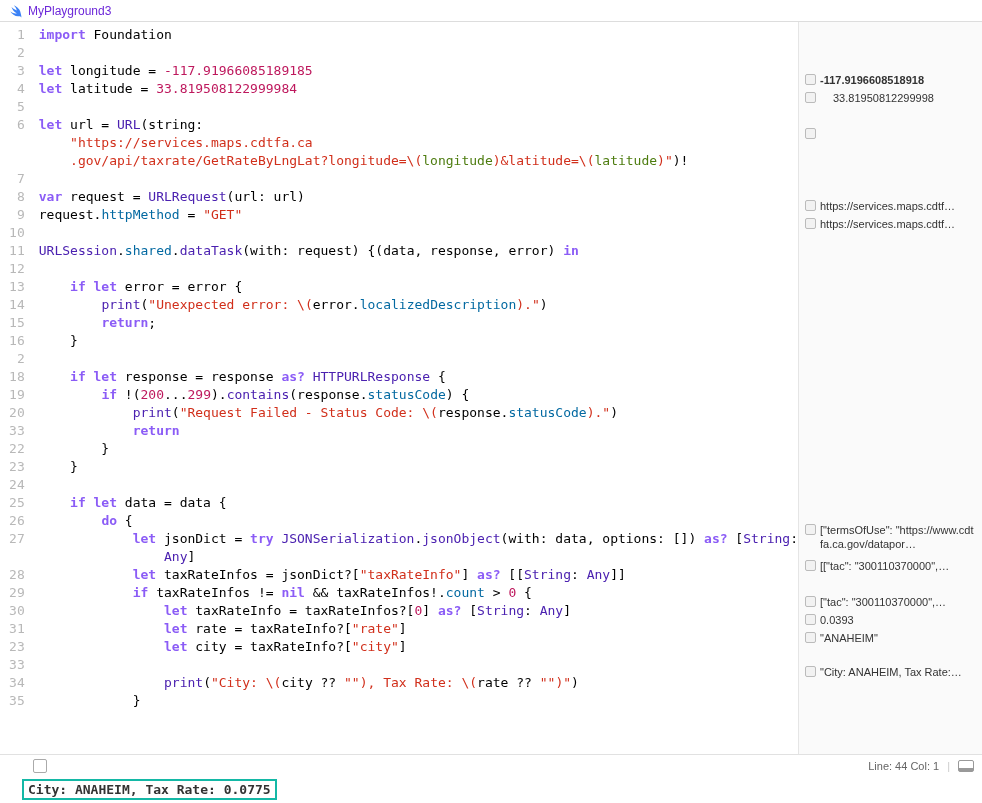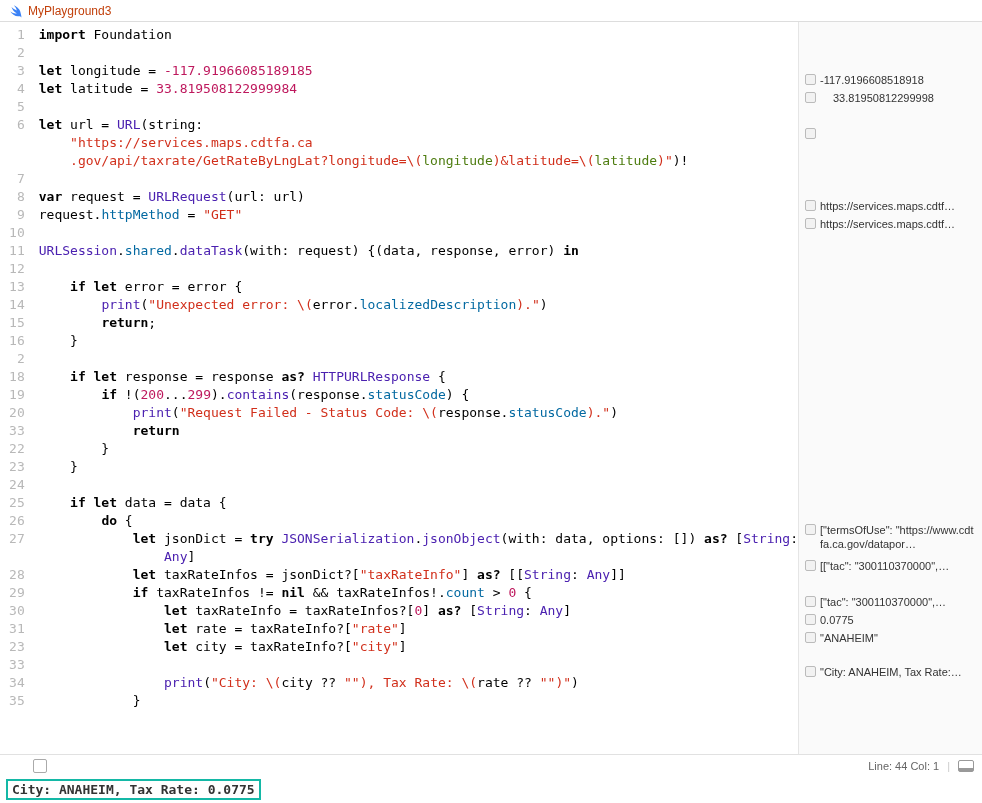--- a/index.html
+++ b/index.html
@@ -7,39 +7,39 @@
     font-family: -apple-system, "SF Pro Text", "Helvetica Neue", sans-serif;
     font-size: 12px; background: #fff; color: #333;
     width: 982px; height: 803px; overflow: hidden;
     display: flex; flex-direction: column;
   }
   .titlebar {
     height: 22px; display: flex; align-items: center; gap: 6px;
     padding: 0 8px; border-bottom: 1px solid #ddd;
   }
   .bird-icon { width: 14px; height: 14px; color:#3b82f6; }
-  .project-name { font-size: 12px; color:#c2410c; }
+  .project-name { font-size: 12px; color:#6d28d9; }
   .main-area { flex: 1; display: flex; overflow: hidden; }
   .code-pane { flex: 1; display: flex; overflow: auto; background:#fff; }
   .gutter {
     width: 40px; background:#fff;
     text-align: right; padding: 4px 10px 4px 0;
     font-family: "SF Mono","Menlo",monospace; font-size: 13px;
     color:#b8b8b8; user-select:none;
   }
   .gutter div { height: 18px; line-height: 18px; }
   .code {
     flex: 1; padding: 4px 0 4px 4px;
     font-family: "SF Mono","Menlo",monospace; font-size: 13px;
     white-space: pre; line-height: 18px; color:#000;
   }
   .code div { height: 18px; }
 
   
-  .kw { color:#000000; font-weight:600; }       
+  .kw { color:#8b5cf6; font-weight:600; }       
   .type { color:#4b21b0; }                       
   .prop { color:#0369a1; }                       
   .str { color:#d12f1b; }                        
   .num { color:#be185d; }                        
   .ident { color:#4d7c0f; }                      
   .call { color:#4b21b0; }
 
   .results-pane {
     width: 184px; border-left:1px solid #e5e5e5; background:#fafafa;
     font-size:11px; color:#333; padding: 4px 0; position:relative;
@@ -66,21 +66,21 @@
   }
   .panel-icon {
     width:16px; height:12px; border:1.5px solid #999; border-radius:2px;
     position:relative;
   }
   .panel-icon::after {
     content:""; position:absolute; left:0; bottom:0; right:0; height:3px;
     background:#999;
   }
   .console {
-    padding: 3px 6px; font-family:"SF Mono","Menlo",monospace; font-size:13px;
+    padding: 3px 22px; font-family:"SF Mono","Menlo",monospace; font-size:13px;
   }
   .console .highlighted {
     display:inline-block; border:2px solid #14b8a6; padding:1px 4px;
     font-weight:700;
   }
 </style>
 </head>
 <body>
 
 <div class="titlebar">
@@ -128,21 +128,21 @@
         <div>30</div>
         <div>31</div>
         <div>23</div>
         <div>33</div>
         <div>34</div>
         <div>35</div>
       </div>
     <div class="code" id="code"><div><span class="kw">import</span><span> Foundation</span></div><div>&nbsp;</div><div><span class="kw">let</span><span> longitude = </span><span class="num">-117.91966085189185</span></div><div><span class="kw">let</span><span> latitude = </span><span class="num">33.819508122999984</span></div><div>&nbsp;</div><div><span class="kw">let</span><span> url = </span><span class="type">URL</span><span>(string:</span></div><div><span>    </span><span class="str">"https://services.maps.cdtfa.ca</span></div><div><span>    </span><span class="str">.gov/api/taxrate/GetRateByLngLat?longitude=</span><span class="str">\(</span><span class="ident">longitude</span><span class="str">)</span><span class="str">&amp;latitude=</span><span class="str">\(</span><span class="ident">latitude</span><span class="str">)</span><span class="str">"</span><span>)!</span></div><div>&nbsp;</div><div><span class="kw">var</span><span> request = </span><span class="type">URLRequest</span><span>(url: url)</span></div><div><span>request.</span><span class="prop">httpMethod</span><span> = </span><span class="str">"GET"</span></div><div>&nbsp;</div><div><span class="type">URLSession</span><span>.</span><span class="prop">shared</span><span>.</span><span class="call">dataTask</span><span>(with: request) {(data, response, error) </span><span class="kw">in</span></div><div>&nbsp;</div><div><span>    </span><span class="kw">if</span><span> </span><span class="kw">let</span><span> error = error {</span></div><div><span>        </span><span class="call">print</span><span>(</span><span class="str">"Unexpected error: </span><span class="str">\(</span><span>error.</span><span class="prop">localizedDescription</span><span class="str">)</span><span class="str">."</span><span>)</span></div><div><span>        </span><span class="kw">return</span><span>;</span></div><div><span>    }</span></div><div>&nbsp;</div><div><span>    </span><span class="kw">if</span><span> </span><span class="kw">let</span><span> response = response </span><span class="kw">as?</span><span> </span><span class="type">HTTPURLResponse</span><span> {</span></div><div><span>        </span><span class="kw">if</span><span> !(</span><span class="num">200</span><span>...</span><span class="num">299</span><span>).</span><span class="call">contains</span><span>(response.</span><span class="prop">statusCode</span><span>) {</span></div><div><span>            </span><span class="call">print</span><span>(</span><span class="str">"Request Failed - Status Code: </span><span class="str">\(</span><span>response.</span><span class="prop">statusCode</span><span class="str">)</span><span class="str">."</span><span>)</span></div><div><span>            </span><span class="kw">return</span></div><div><span>        }</span></div><div><span>    }</span></div><div>&nbsp;</div><div><span>    </span><span class="kw">if</span><span> </span><span class="kw">let</span><span> data = data {</span></div><div><span>        </span><span class="kw">do</span><span> {</span></div><div><span>            </span><span class="kw">let</span><span> jsonDict = </span><span class="kw">try</span><span> </span><span class="type">JSONSerialization</span><span>.</span><span class="call">jsonObject</span><span>(with: data, options: []) </span><span class="kw">as?</span><span> [</span><span class="type">String</span><span>:</span></div><div><span>                </span><span class="type">Any</span><span>]</span></div><div><span>            </span><span class="kw">let</span><span> taxRateInfos = jsonDict?[</span><span class="str">"taxRateInfo"</span><span>] </span><span class="kw">as?</span><span> [[</span><span class="type">String</span><span>: </span><span class="type">Any</span><span>]]</span></div><div><span>            </span><span class="kw">if</span><span> taxRateInfos != </span><span class="kw">nil</span><span> &amp;&amp; taxRateInfos!.</span><span class="prop">count</span><span> &gt; </span><span class="num">0</span><span> {</span></div><div><span>                </span><span class="kw">let</span><span> taxRateInfo = taxRateInfos?[</span><span class="num">0</span><span>] </span><span class="kw">as?</span><span> [</span><span class="type">String</span><span>: </span><span class="type">Any</span><span>]</span></div><div><span>                </span><span class="kw">let</span><span> rate = taxRateInfo?[</span><span class="str">"rate"</span><span>]</span></div><div><span>                </span><span class="kw">let</span><span> city = taxRateInfo?[</span><span class="str">"city"</span><span>]</span></div><div>&nbsp;</div><div><span>                </span><span class="call">print</span><span>(</span><span class="str">"City: </span><span class="str">\(</span><span>city ?? </span><span class="str">""</span><span class="str">)</span><span class="str">, Tax Rate: </span><span class="str">\(</span><span>rate ?? </span><span class="str">""</span><span class="str">)</span><span class="str">"</span><span>)</span></div><div><span>            }</span></div></div>
   </div>
   <div class="results-pane" id="results">
-      <div class="result-row" style="position: absolute; left: 0px; right: 0px; top: 50px;">
+      <div class="result-row" style="position: absolute; left: 0px; right: 0px; top: 50px; font-weight: bold;">
         <span class="box"></span>
         <span class="txt">-117.9196608518918</span>
       </div>
       <div class="result-row" style="position: absolute; left: 0px; right: 0px; top: 68px; gap: 17px;">
         <span class="box"></span>
         <span class="txt">33.81950812299998</span>
       </div>
       <div class="result-row twoLine" style="position: absolute; left: 0px; right: 0px; top: 104px;">
         <span class="box"></span>
       </div>
@@ -161,21 +161,21 @@
       <div class="result-row" style="position: absolute; left: 0px; right: 0px; top: 536px;">
         <span class="box"></span>
         <span class="txt">[["tac": "300110370000",…</span>
       </div>
       <div class="result-row" style="position: absolute; left: 0px; right: 0px; top: 572px;">
         <span class="box"></span>
         <span class="txt">["tac": "300110370000",…</span>
       </div>
       <div class="result-row" style="position: absolute; left: 0px; right: 0px; top: 590px;">
         <span class="box"></span>
-        <span class="txt">0.0775</span>
+        <span class="txt">0.0393</span>
       </div>
       <div class="result-row" style="position: absolute; left: 0px; right: 0px; top: 608px;">
         <span class="box"></span>
         <span class="txt">"ANAHEIM"</span>
       </div>
       <div class="result-row" style="position: absolute; left: 0px; right: 0px; top: 642px;">
         <span class="box"></span>
         <span class="txt">"City: ANAHEIM, Tax Rate:…</span>
       </div>
     </div>

